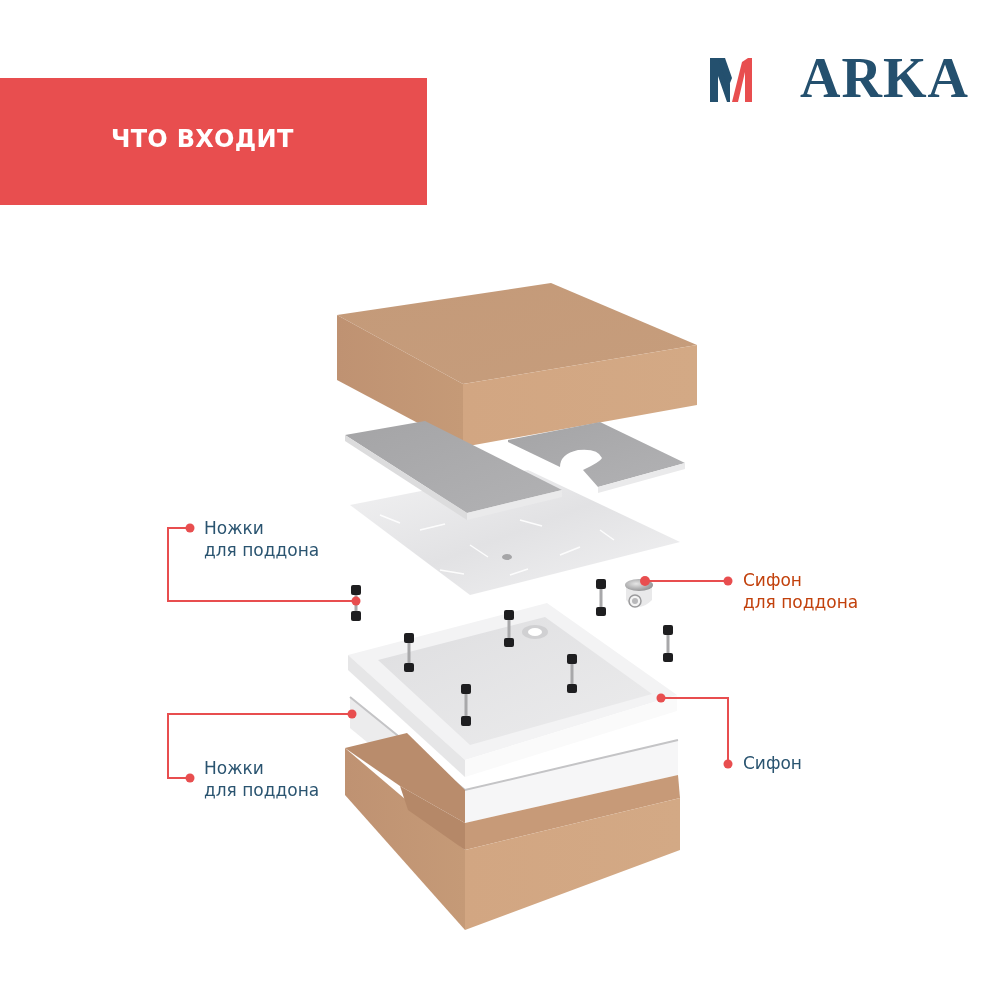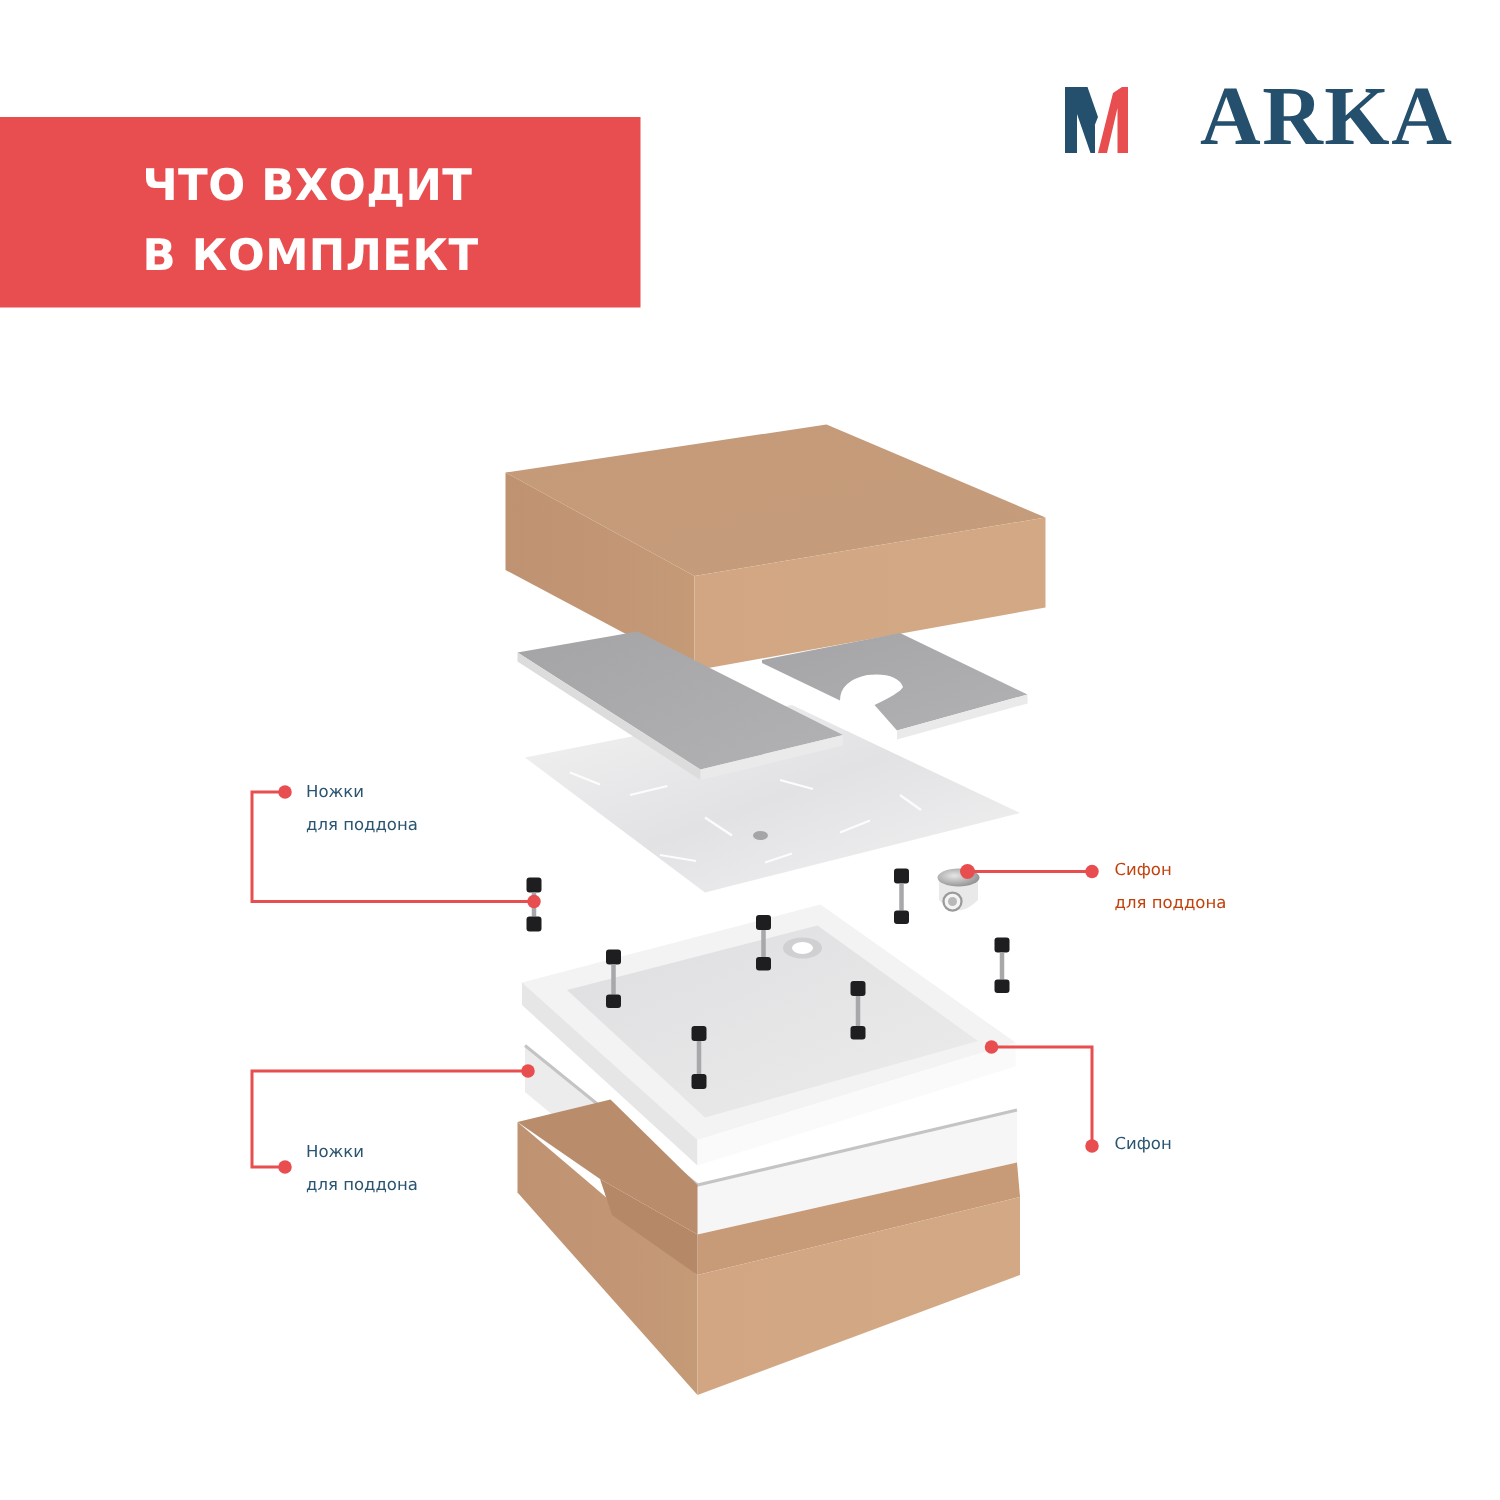--- a/index.html
+++ b/index.html
@@ -1,31 +1,30 @@
 <!DOCTYPE html>
 <html><head>
 <meta charset="utf-8">
 <style>
   html, body { margin:0; padding:0; background:#ffffff; }
   body { width:1000px; height:1000px; position:relative; overflow:hidden; font-family:"Liberation Sans", sans-serif; }
   .banner { position:absolute; left:0; top:78px; width:427px; height:127px; }
-  .banner-title { position:absolute; left:95px; top:100px; color:#ffffff; font-family:"DejaVu Sans", sans-serif; font-weight:bold; font-size:29px; line-height:47px; letter-spacing:0.3px; margin:0; }
+  .banner-title { position:absolute; left:95px; top:100px; color:#ffffff; font-family:"DejaVu Sans", sans-serif; font-weight:bold; font-size:24px; line-height:47px; letter-spacing:0.3px; margin:16px; }
   .banner-title span { display:block; }
   .logo-text { position:absolute; left:776px; top:48px; font-family:Liberation Serif, serif; font-weight:bold; font-size:56px; line-height:60px; letter-spacing:1px;margin-left:24px; }
   .illustration { position:absolute; left:0; top:0; width:1000px; height:1000px; }
-  .label { position:absolute; font-family:"DejaVu Sans", sans-serif; font-size:11px; line-height:22px; }
+  .label { position:absolute; font-family:"DejaVu Sans", sans-serif; font-size:17px; line-height:22px; }
   .label span { display:block; white-space:nowrap; }
 </style>
 </head>
 <body>
 
 <div class="banner" style="background:#e84e4f;"></div>
 <h1 class="banner-title">
   <span>ЧТО ВХОДИТ</span>
-  <span>В КОМПЛЕКТ</span>
 </h1>
 
 <div>
   <svg style="position:absolute;left:708px;top:54px;" width="60" height="50" viewBox="0 0 60 50">
     <polygon points="2,48 2,4 11,4 22,30 22,48 19,48 10,22 10,48" fill="#24506e"></polygon>
     <polygon points="12,4 20,4 30,30 26,48 20,48" fill="#24506e" opacity="0"></polygon>
     <polygon points="10,4 17,4 24,24 20,34" fill="#24506e"></polygon>
     <polygon points="24,48 34,8 40,4 44,4 44,48 37,48 37,18 30,48" fill="#e84e4f"></polygon>
   </svg>
   <div class="logo-text" style="color:#24506e;">ARKA</div>

